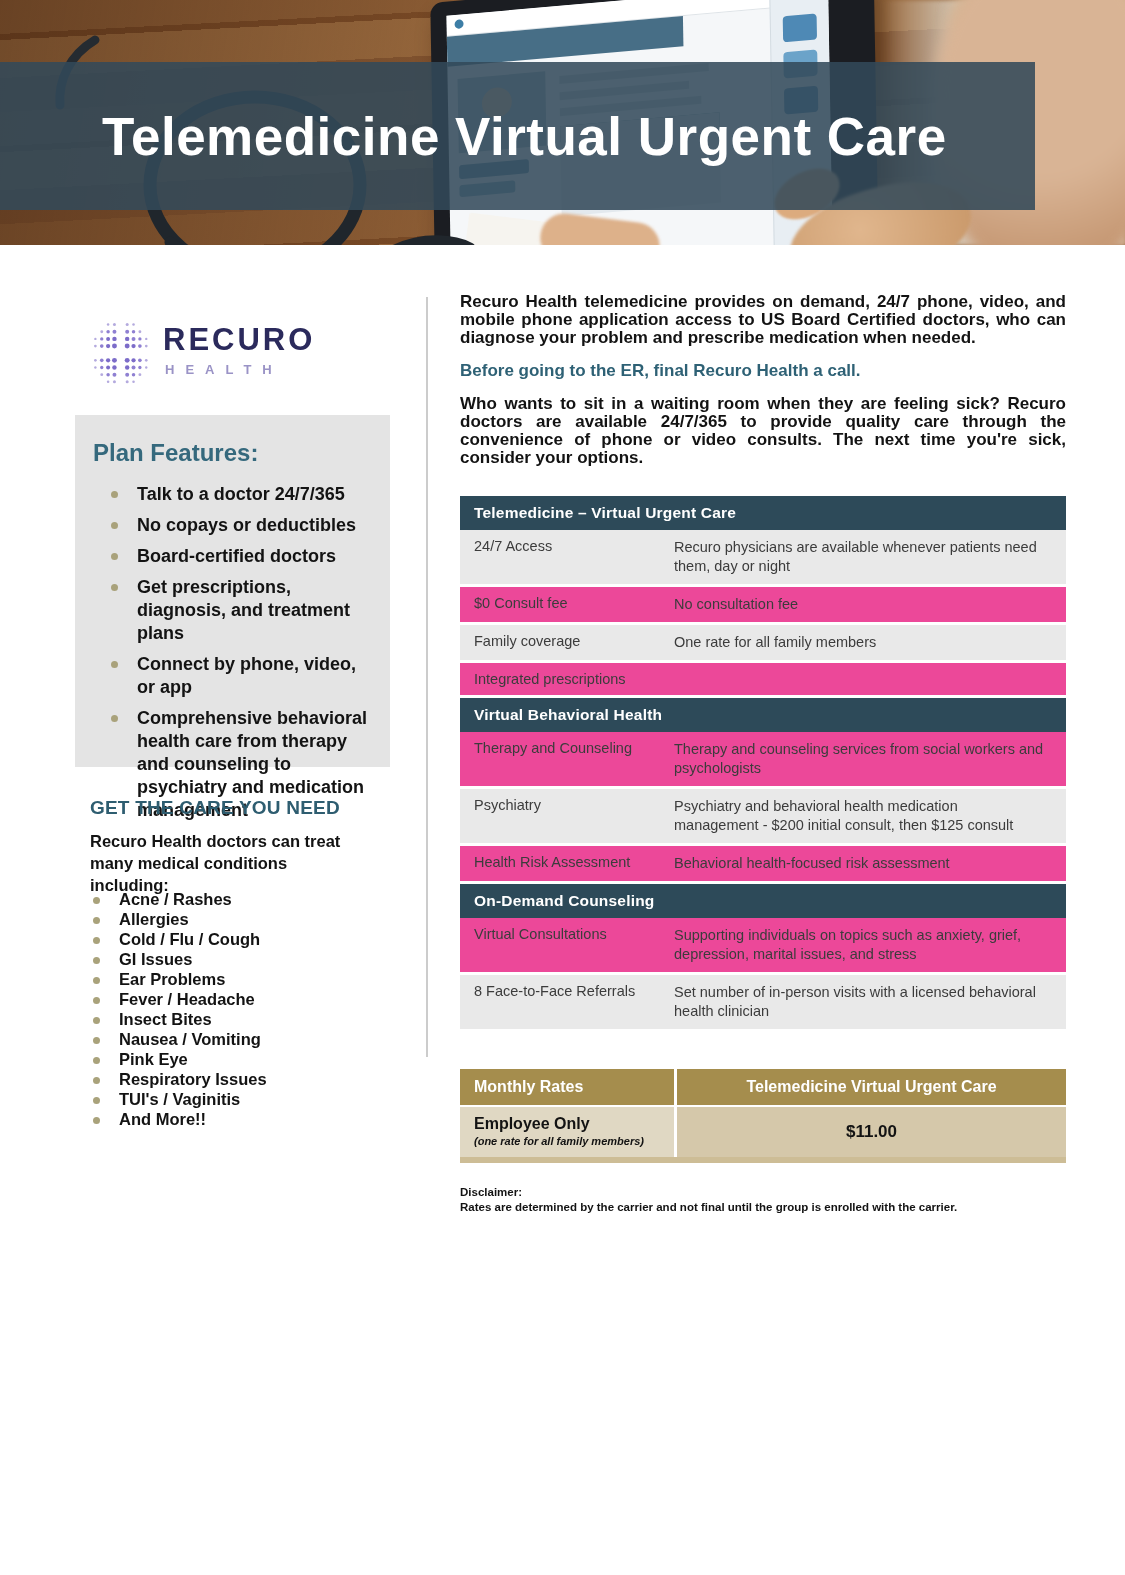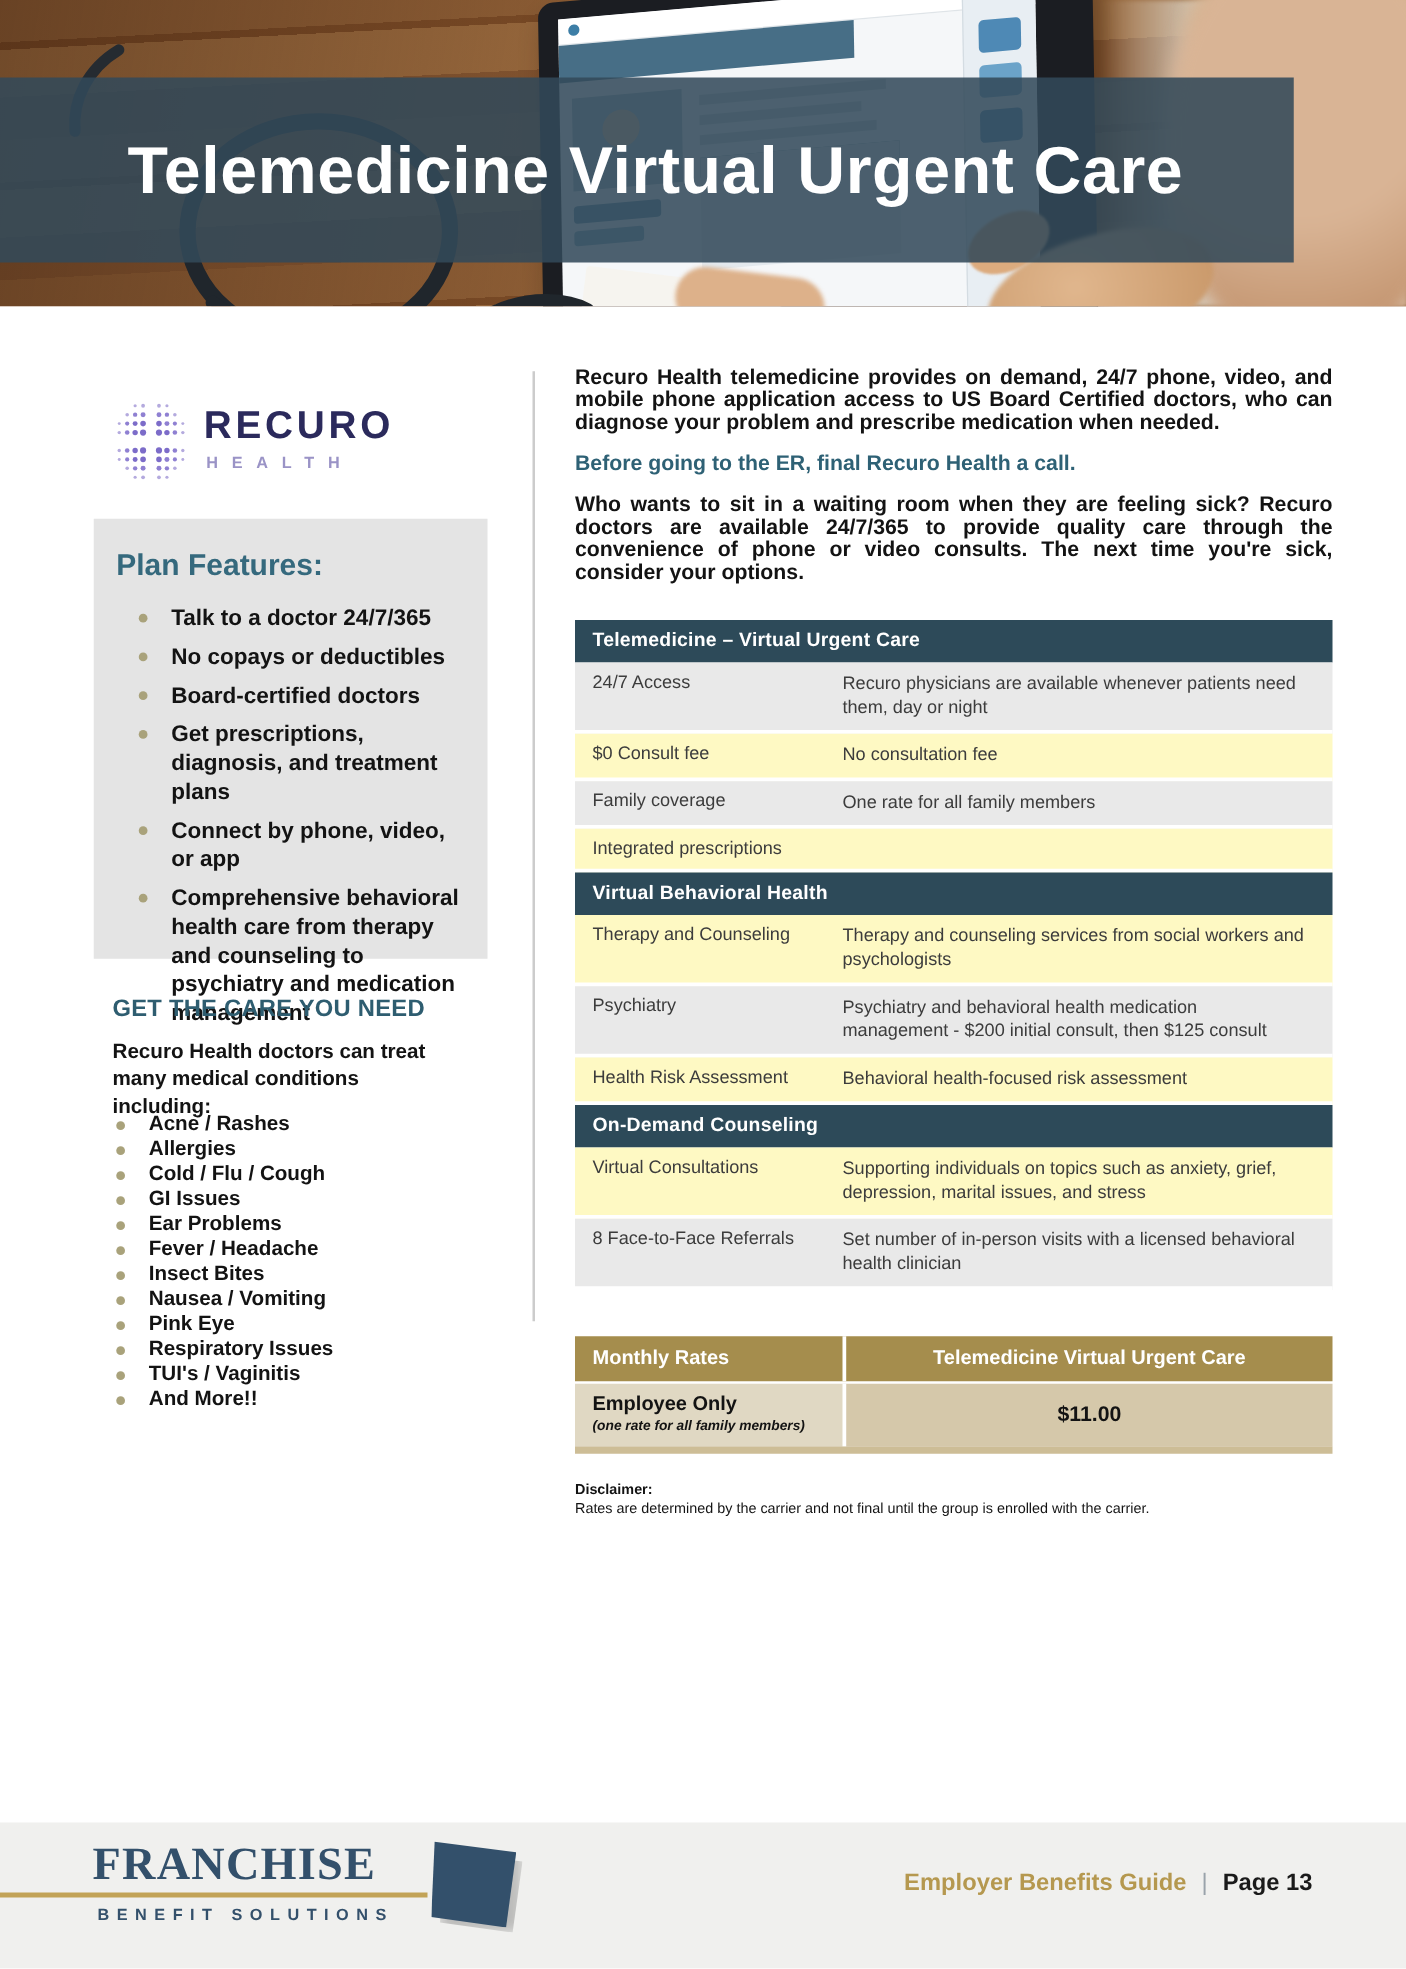--- a/index.html
+++ b/index.html
@@ -67,39 +67,39 @@
   .cond-list li{font-size:16.5px;line-height:20px;margin-bottom:0;padding-left:44px;}
   .cond-list .dot{top:7px;width:6px;height:6px;}
   .col-divider{position:absolute;left:426px;top:297px;width:2px;height:760px;background:#cccccc;}
 
   
   .rcol{position:absolute;left:460px;top:293px;width:606px;}
   .para{font-size:17px;font-weight:700;color:#131313;line-height:18px;text-align:justify;margin:0 0 14px 0;}
   .callout{font-size:17px;font-weight:700;color:#2e6175;margin:0 0 14px 0;}
   .tbl-wrap{margin-top:29px;}
   .tbl-head{background:#2d4a59;color:#ffffff;font-size:15.5px;font-weight:700;padding:8px 14px;letter-spacing:.2px;}
-  .trow{display:flex;background:#fef9c3;border-bottom:3px solid #ffffff;}
+  .trow{display:flex;background:#ec4899;border-bottom:3px solid #ffffff;}
   .trow.alt{background:#e9e9e9;}
   .tlabel{width:186px;flex:0 0 186px;padding:8px 0 8px 14px;font-size:14.5px;color:#3c3c3c;}
   .tdesc{flex:1;padding:8px 20px 8px 14px;font-size:14.5px;color:#3c3c3c;line-height:19px;}
 
   .rates{margin-top:37px;border-bottom:6px solid #cdbd96;}
   .rates-head{display:flex;}
   .rates-head .rh1{width:200px;flex:0 0 200px;background:#a58d4d;color:#fff;font-weight:700;font-size:16px;
     padding:9px 0 9px 14px;border-right:3px solid #ffffff;}
   .rates-head .rh2{flex:1;background:#a58d4d;color:#fff;font-weight:700;font-size:16px;padding:9px 0;text-align:center;}
   .rates-body{display:flex;border-top:2px solid #ffffff;}
   .rates-body .rb1{width:200px;flex:0 0 200px;background:#e0d8c3;padding:8px 0 10px 14px;border-right:3px solid #ffffff;}
   .rates-body .rb2{flex:1;background:#d5c8aa;display:flex;align-items:center;justify-content:center;
     font-size:17px;font-weight:700;color:#131313;}
   .rb1 .emp{font-size:16px;font-weight:700;color:#131313;}
   .rb1 .note{font-size:11px;font-weight:700;font-style:italic;color:#131313;margin-top:2px;}
   .disclaimer{margin-top:23px;}
   .disc-h{font-size:11.5px;font-weight:700;color:#131313;}
-  .disc-t{font-size:11.5px;font-weight:400;color:#131313;margin-top:3px;}
+  .disc-t{font-size:11.5px;font-weight:700;color:#131313;margin-top:3px;}
 
   
   .footer{position:absolute;left:0;top:1458px;width:1125px;height:117px;background:#f0f0ee;}
   .fr-name{position:absolute;left:74px;top:12px;font-family:"Liberation Serif",serif;font-weight:700;
     font-size:37px;color:#33506b;letter-spacing:1px;}
   .fr-line{position:absolute;left:0;top:56px;width:342px;height:4px;background:#c2a357;}
   .fr-sub{position:absolute;left:78px;top:66px;font-size:13px;font-weight:700;color:#33506b;letter-spacing:6px;}
   .fr-door-shadow{position:absolute;left:352px;top:22px;width:66px;height:66px;background:rgba(90,90,90,.35);
     clip-path:polygon(4% 2%,100% 14%,88% 100%,0 88%);filter:blur(5px);}
   .fr-door{position:absolute;left:345px;top:14px;width:68px;height:70px;background:#33506b;
@@ -311,26 +311,14 @@
         <div class="rb2">$11.00</div>
       </div>
     </div>
 
     <div class="disclaimer">
       <div class="disc-h">Disclaimer:</div>
       <div class="disc-t">Rates are determined by the carrier and not final until the group is enrolled with the carrier.</div>
     </div>
   </div>
 
-  <div class="footer">
-    <div class="fr-name">FRANCHISE</div>
-    <div class="fr-line"></div>
-    <div class="fr-sub">BENEFIT SOLUTIONS</div>
-    <div class="fr-door-shadow"></div>
-    <div class="fr-door"></div>
-    <div class="foot-right">
-      <span class="foot-guide">Employer Benefits Guide</span>
-      <span class="foot-pipe">|</span>
-      <span class="foot-page">Page 13</span>
-    </div>
-  </div>
 
 </div>
 
 </body></html>

